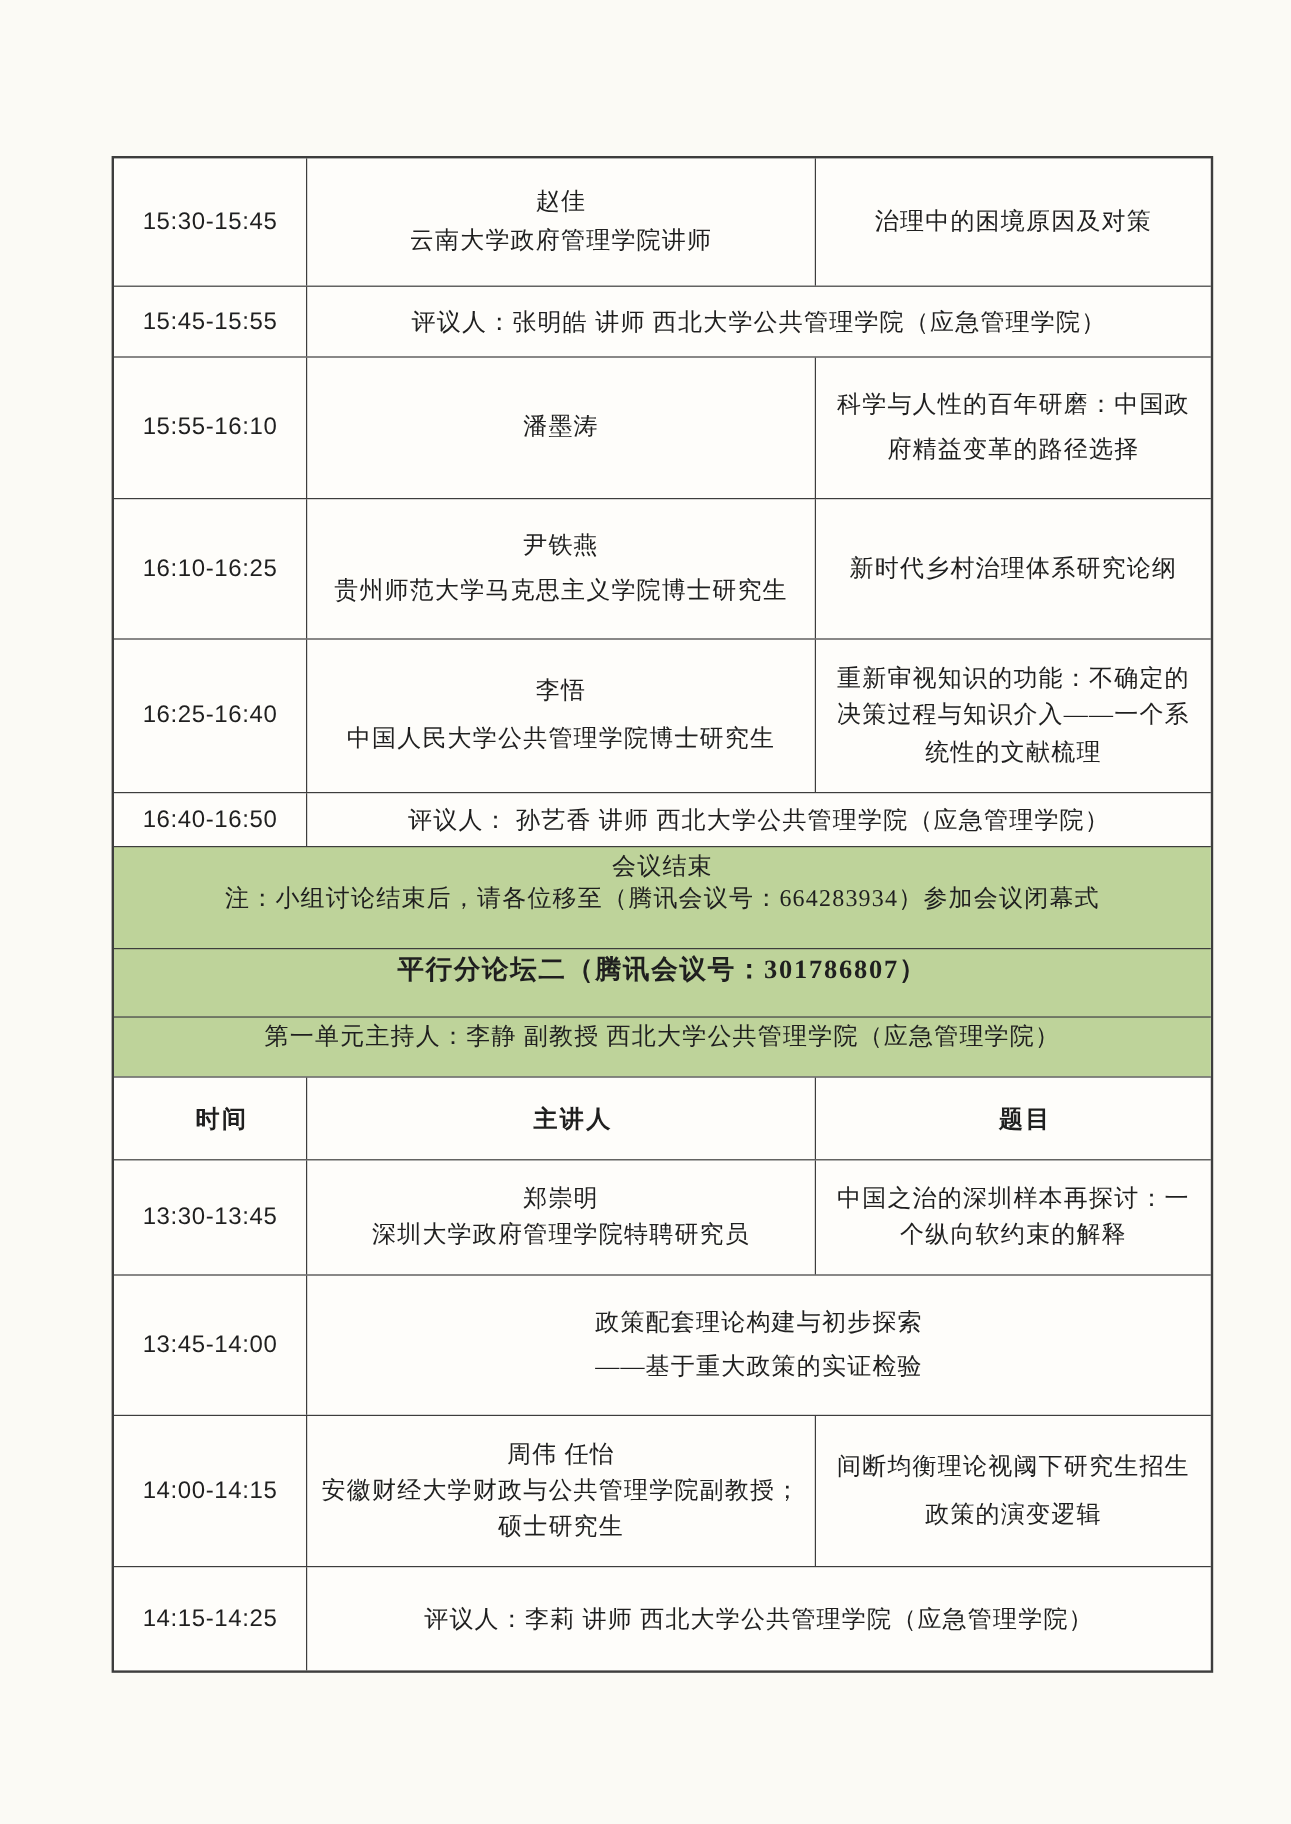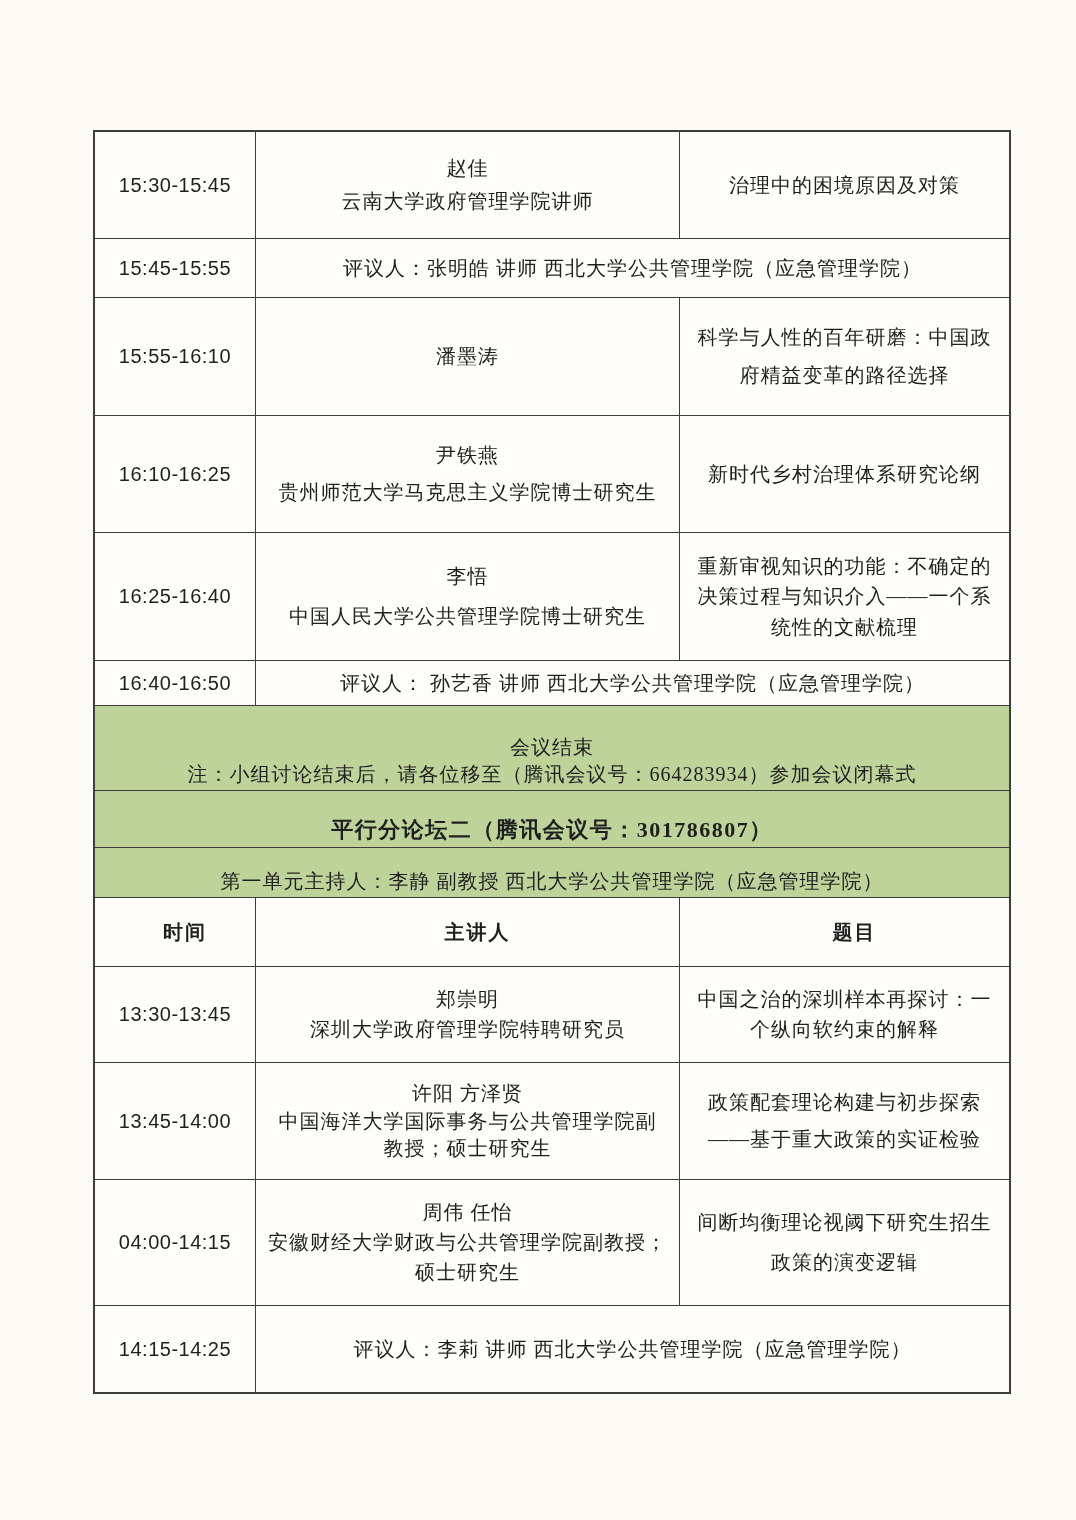--- a/index.html
+++ b/index.html
@@ -30,21 +30,21 @@
   }
   .time {
     font-family:Liberation Sans, sans-serif;
     font-size:20px; letter-spacing:0.5px;
   }
   .zh { font-size:20px; letter-spacing:1px; line-height:1.35; }
   .review-text { font-size:20px; letter-spacing:1px; text-align:center; padding:4px 10px; }
   .green { background:#bed39a; }
   .banner {
     display:flex; flex-direction:column;
-    justify-content:flex-end; align-items:center;
+    justify-content:flex-start; align-items:center;
     text-align:center; padding:2px 8px;
   }
   .banner-line { font-size:20px; letter-spacing:1px; }
   .forum-title { font-size:22px; font-weight:bold; letter-spacing:1.5px; }
   .hdr { font-weight:bold; font-size:20px; letter-spacing:2px;padding-left:20px; }
   .hdr-cell { display:flex; align-items:center; justify-content:center; }
 </style>
 </head>
 <body>
 
@@ -162,37 +162,30 @@
     <div class="c3">
       <div class="stack">
         <div class="zh">中国之治的深圳样本再探讨：一</div>
         <div class="zh">个纵向软约束的解释</div>
       </div>
     </div>
   </div>
 
   <div class="row" style="height:117px">
     <div class="c1 time">13:45-14:00</div>
-    <div class="c2">
-      <div class="stack">
-        <div class="zh">许阳 方泽贤</div>
-        <div class="zh">中国海洋大学国际事务与公共管理学院副</div>
-        <div class="zh">教授；硕士研究生</div>
-      </div>
-    </div>
     <div class="c3">
       <div class="stack">
         <div class="zh">政策配套理论构建与初步探索</div>
         <div class="zh">——基于重大政策的实证检验</div>
       </div>
     </div>
   </div>
 
   <div class="row" style="height:126px">
-    <div class="c1 time">04:00-14:15</div>
+    <div class="c1 time">14:00-14:15</div>
     <div class="c2">
       <div class="stack">
         <div class="zh">周伟 任怡</div>
         <div class="zh">安徽财经大学财政与公共管理学院副教授；</div>
         <div class="zh">硕士研究生</div>
       </div>
     </div>
     <div class="c3">
       <div class="stack">
         <div class="zh">间断均衡理论视阈下研究生招生</div>

